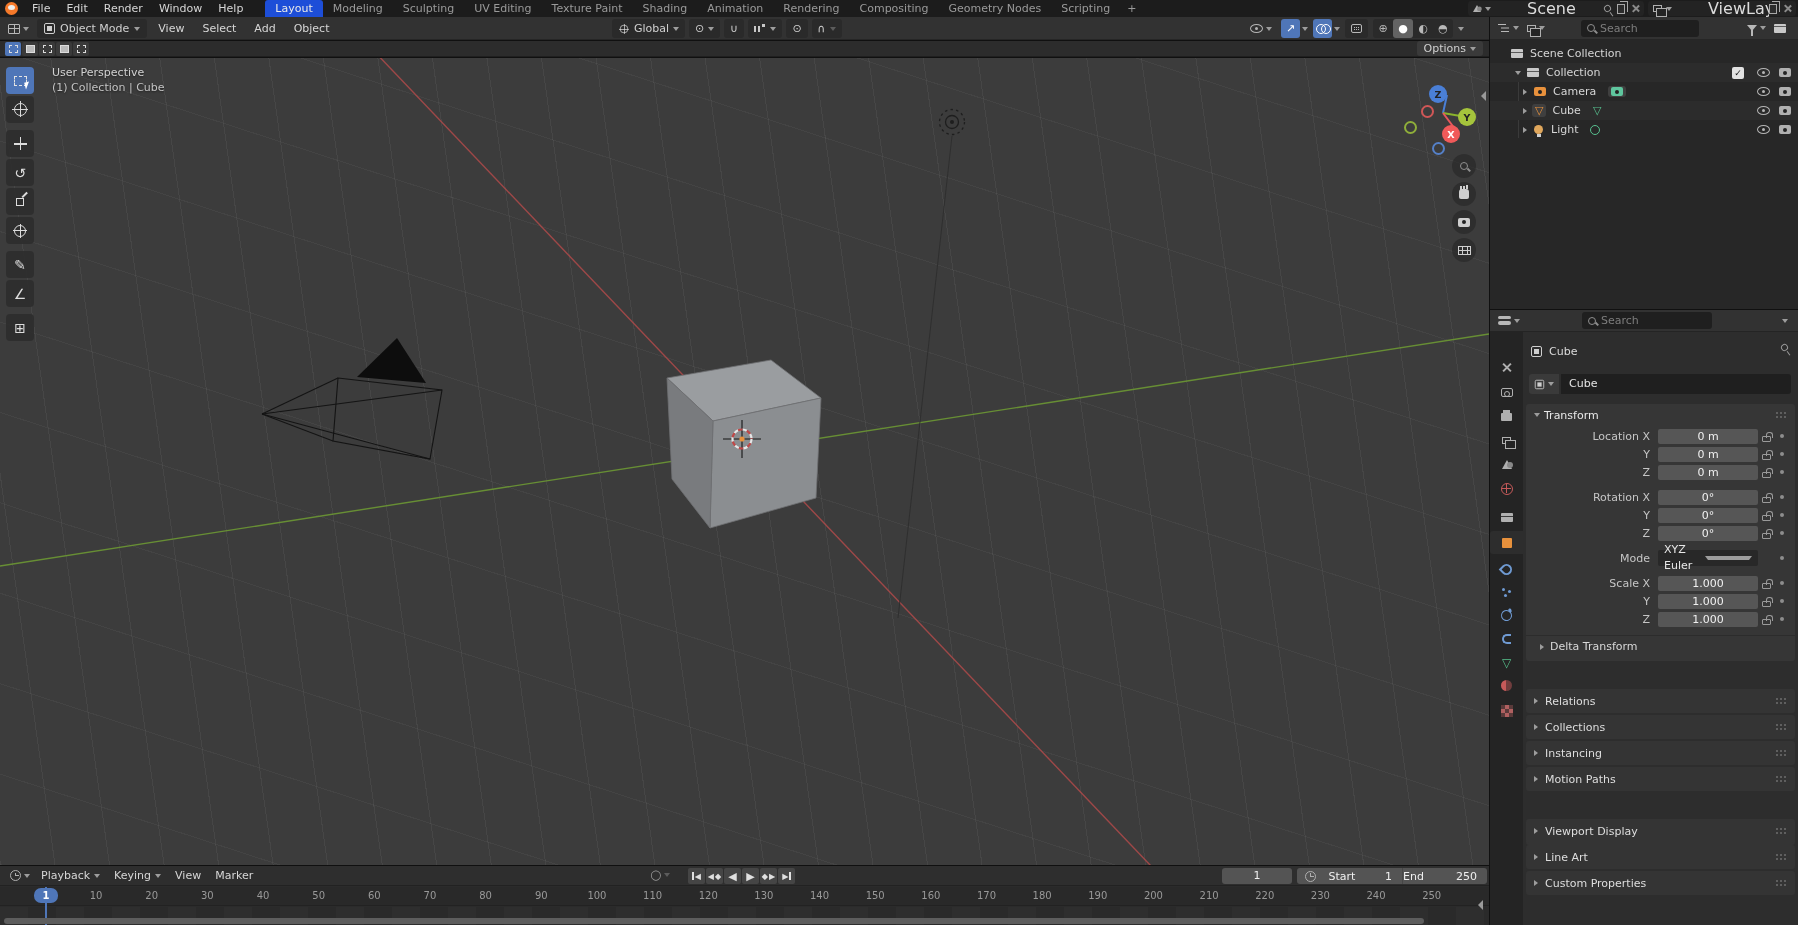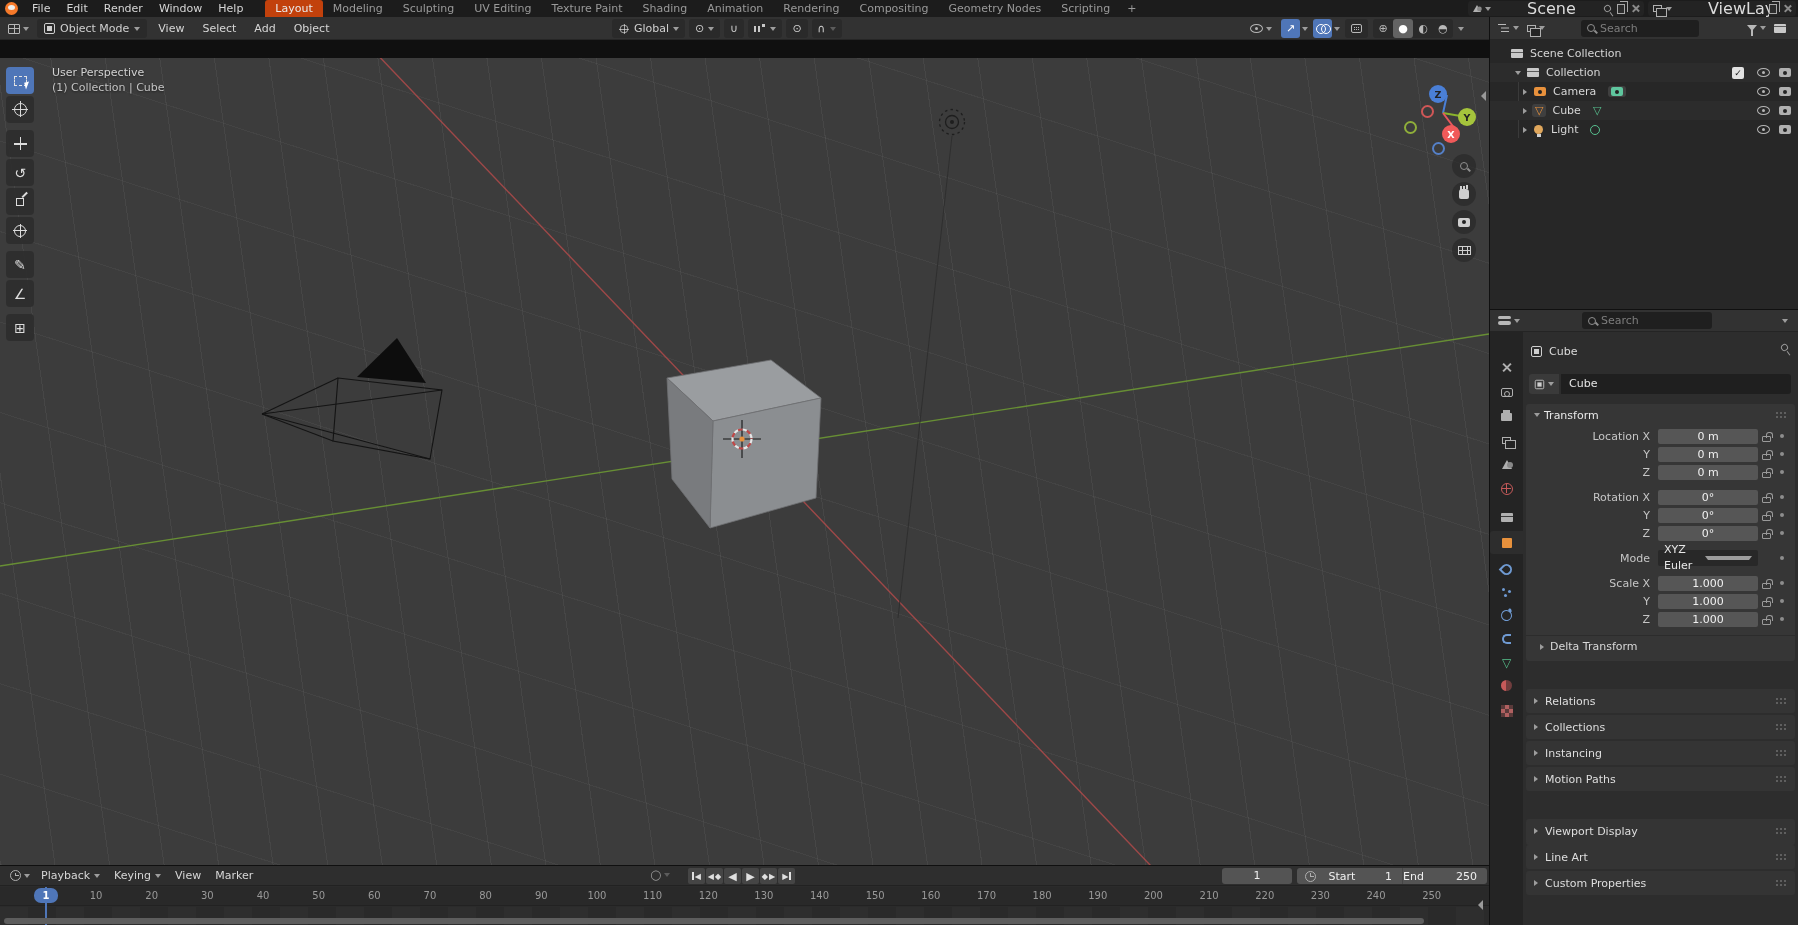--- a/index.html
+++ b/index.html
@@ -6,21 +6,21 @@
   html,body{width:1798px;height:925px;overflow:hidden;background:#101010;}
   .app{position:relative;width:1798px;height:925px;background:#101010;font-size:11px;color:#d0d0d0;}
 
   
   .topbar{position:absolute;left:0;top:0;width:1798px;height:17px;background:#1c1c1c;display:flex;align-items:center;}
   .logo{width:13px;height:13px;border-radius:50%;background:#f5792a;margin:0 6px 0 5px;position:relative;flex:none;}
   .logo::after{content:"";position:absolute;left:3px;top:2.5px;width:7px;height:5px;border-radius:50%;background:#eee;}
   .tmenu{padding:0 8px;color:#d6d6d6;line-height:17px;font-size:11px;cursor:default;}
   .tabs{display:flex;margin-left:14px;height:17px;}
   .wtab{padding:0 10px;line-height:17px;color:#9a9a9a;font-size:11px;}
-  .wtab.active{background:#c2410c;color:#e9e9e9;border-radius:3px 3px 0 0;}
+  .wtab.active{background:#1d4ed8;color:#e9e9e9;border-radius:3px 3px 0 0;}
   .addtab{color:#9a9a9a;padding:0 7px;line-height:17px;}
   .scenegrp{position:absolute;left:1468px;top:1px;width:176px;height:15px;display:flex;align-items:center;background:#232323;border-radius:3px;}
   .vlgrp{position:absolute;left:1648px;top:1px;width:148px;height:15px;display:flex;align-items:center;background:#232323;border-radius:3px;}
   .selname{flex:1;color:#dcdcdc;padding-left:4px;font-size:16px;white-space:nowrap;overflow:hidden;margin-left:32px;}
   
   .chev{width:0;height:0;border-left:3.5px solid transparent;border-right:3.5px solid transparent;border-top:4px solid #9d9d9d;display:inline-block;flex:none;}
   .chev.dim{border-top-color:#5c5c5c;}
   .tri-r{width:0;height:0;border-top:3.5px solid transparent;border-bottom:3.5px solid transparent;border-left:4px solid #9d9d9d;display:inline-block;flex:none;}
   .i-mag{width:8px;height:8px;border:1.4px solid #8f8f8f;border-radius:50%;position:relative;display:inline-block;flex:none;}
   .i-mag::after{content:"";position:absolute;width:4px;height:1.5px;background:#8f8f8f;transform:rotate(45deg);right:-3.5px;bottom:-1px;}
@@ -326,20 +326,43 @@
             <span class="glyph" style="color:#b8b8b8;">◐</span>
           </div>
         <div>
             <span class="glyph" style="color:#b8b8b8;">◓</span>
           </div>
       </div>
       <span class="chev"></span>
     </div>
   </div>
 
+  <div class="toolrow">
+    <div class="selmodes">
+      <div class="sm on">
+          <span class="smbox"></span>
+        </div>
+      <div class="sm">
+          <span class="smbox fill"></span>
+        </div>
+      <div class="sm">
+          <span class="smbox"></span>
+        </div>
+      <div class="sm">
+          <span class="smbox fill"></span>
+        </div>
+      <div class="sm">
+          <span class="smbox"></span>
+        </div>
+    </div>
+    <div class="options">
+      <span>Options</span>
+      <span class="chev"></span>
+    </div>
+  </div>
 
   <div class="view3d">
     <svg width="1489" height="807" viewBox="0 0 1489 807" style="position:absolute;left:0;top:0;">
 
       <line x1="0" y1="508" x2="1489" y2="276" stroke="#6f9d33" stroke-width="1.4" opacity="0.85"></line>
       <line x1="352" y1="-30" x2="1172" y2="830" stroke="#b04a4a" stroke-width="1.4" opacity="0.85"></line>
 
       <line x1="952" y1="78" x2="898" y2="560" stroke="#2f2f2f" stroke-width="1"></line>
 
       <g stroke="#141414" stroke-width="1.1" fill="none">

